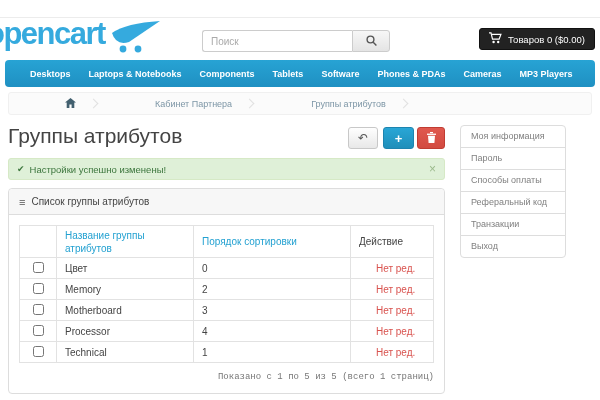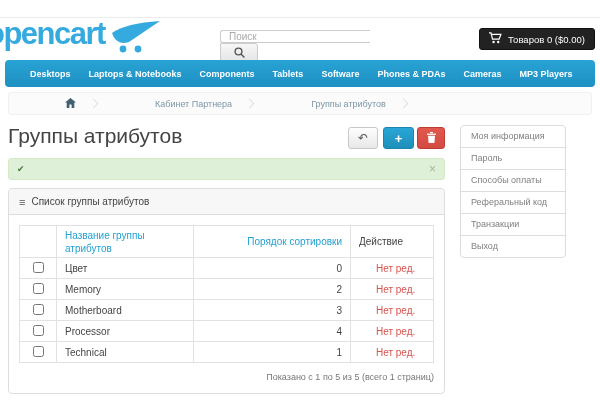--- a/index.html
+++ b/index.html
@@ -4,21 +4,21 @@
 <style>
   html,body{margin:0;padding:0;}
   body{width:600px;height:400px;position:relative;overflow:hidden;background:#fff;
        font-family:"Liberation Sans","DejaVu Sans",sans-serif;color:#444;}
   .topline{position:absolute;top:17px;left:0;width:600px;height:1px;background:#ececec;}
 
   
   .logo{position:absolute;left:-14px;top:18px;display:flex;align-items:flex-start;color:#35aade;cursor:pointer;}
   .logo-text{font-size:31px;font-weight:bold;letter-spacing:-1.5px;line-height:32px;}
   .logo-mark{margin:3px 0 0 6px;}
-  .search-group{position:absolute;left:220px;top:30px;display:flex;height:28px;flex-direction:column;}
+  .search-group{position:absolute;left:202px;top:30px;display:flex;height:28px;}
   .search-group input{width:150px;height:22px;box-sizing:border-box;border:1px solid #ccc;
        border-right:none;border-radius:3px 0 0 3px;padding:0 8px;font-size:10px;outline:none;
        font-family:inherit;color:#555;}
   .search-group input::placeholder{color:#aaa;}
   .search-btn{width:38px;height:22px;box-sizing:border-box;border:1px solid #ccc;
        border-radius:0 3px 3px 0;background:linear-gradient(#f7f7f7,#e4e4e4);
        display:flex;align-items:center;justify-content:center;cursor:pointer;}
   .cart-btn{position:absolute;right:5px;top:28px;height:22px;width:116px;background:#222;
        color:#fff;border:1px solid #111;border-radius:3px;font-size:9.5px;
        display:flex;align-items:center;justify-content:center;gap:6px;cursor:pointer;font-family:inherit;}
@@ -59,26 +59,26 @@
   .panel{border:1px solid #ddd;border-radius:4px;background:#fff;}
   .panel-heading{height:26px;box-sizing:border-box;background:#f7f7f7;border-bottom:1px solid #ddd;
        border-radius:4px 4px 0 0;display:flex;align-items:center;padding:0 10px;
        font-size:10px;color:#444;}
   .panel-heading .list-ico{font-weight:bold;margin-right:6px;font-size:11px;color:#555;}
   .panel-body{padding:10px;}
   table{width:100%;border-collapse:collapse;font-size:10px;color:#444;}
   th,td{border:1px solid #e2e2e2;padding:2.5px 8px;line-height:13px;font-weight:normal;}
   th{text-align:left;}
   .col-check{width:20px;text-align:center;}
-  .col-sort,.td-sort{text-align:right;width:140px;}
+  .col-sort,.td-sort{width:140px;}
   .col-act,.td-act{width:66px;}
   th a{color:#23a1d1;text-decoration:none;}
   td input[type=checkbox]{width:11px;height:11px;margin:1px 0 0 0;}
   .act-link{color:#d9534f;text-decoration:none;cursor:pointer;margin-left:17px;}
-  .pagination{text-align:right;font-size:9px;color:#777;padding:9px 0 1px;}
+  .pagination{text-align:right;font-size:9px;color:#777;padding:9px 0 1px;font-family:Liberation Mono, monospace;}
 
   
   .sidebar{position:absolute;left:460px;top:125px;width:106px;}
   .sidebar a{display:block;box-sizing:border-box;border:1px solid #ddd;margin-top:-1px;
        background:#fff;padding:5px 10px;font-size:9px;line-height:11px;color:#808080;
        text-decoration:none;cursor:pointer;}
   .sidebar a:first-child{margin-top:0;border-radius:4px 4px 0 0;}
   .sidebar a:last-child{border-radius:0 0 4px 4px;}
   .clearfix::after{content:"";display:table;clear:both;}
 </style>
@@ -162,20 +162,21 @@
             <rect x="3" y="0" width="3" height="1.2" fill="#fff"></rect>
             <path d="M1 3.7 h7 l-0.6 7.3 h-5.8 Z" fill="#fff"></path>
           </svg>
         </span>
       </button>
     </div>
   </div>
 
   <div class="alert">
     <span class="alert-icon">✔</span>
+    <span>Настройки успешно изменены!</span>
     <span class="alert-close">×</span>
   </div>
 
   <div class="panel">
     <div class="panel-heading">
       <span class="list-ico">≡</span>
       <span>Список группы атрибутов</span>
     </div>
     <div class="panel-body">
       <table>

